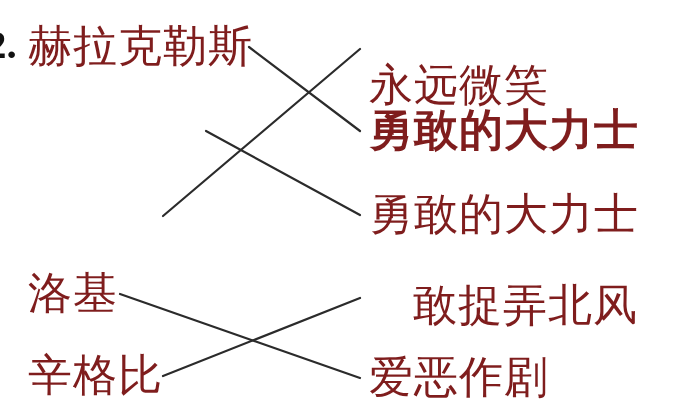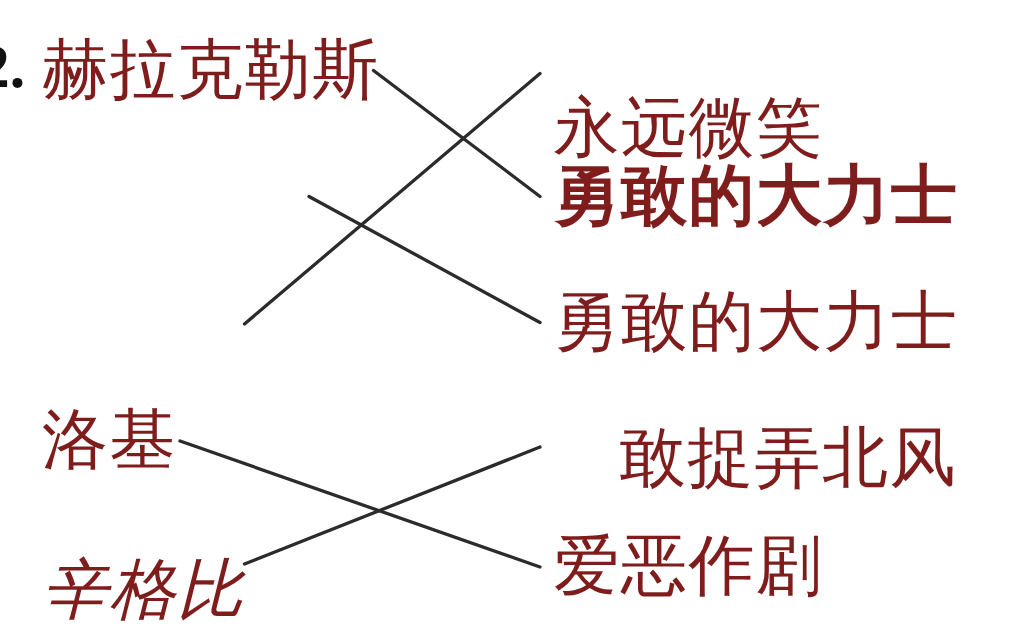--- a/index.html
+++ b/index.html
@@ -36,21 +36,21 @@
     color: #111111;
     font-family: "Liberation Serif", "DejaVu Serif", serif;
   }
   
   .col-left  { left: 28px; }
   .col-right { left: 369px; }
   .l0 { top: 25px; }
   .l1 { top: 109px; }
   .l2 { top: 194px; }
   .l3 { top: 272px; }
-  .l4 { top: 372px; font-style: italic; }
+  .l4 { top: 354px; }
   .r0 { top: 27px; margin-top: 37px; }
   .r1 { top: 109px; font-weight: bold; }
   .r2 { top: 193px; }
   .r3 { top: 284px; margin-left: 44px; }
   .r4 { top: 356px; }
   svg.lines {
     position: absolute;
     inset: 0;
     width: 689px;
     height: 417px;

